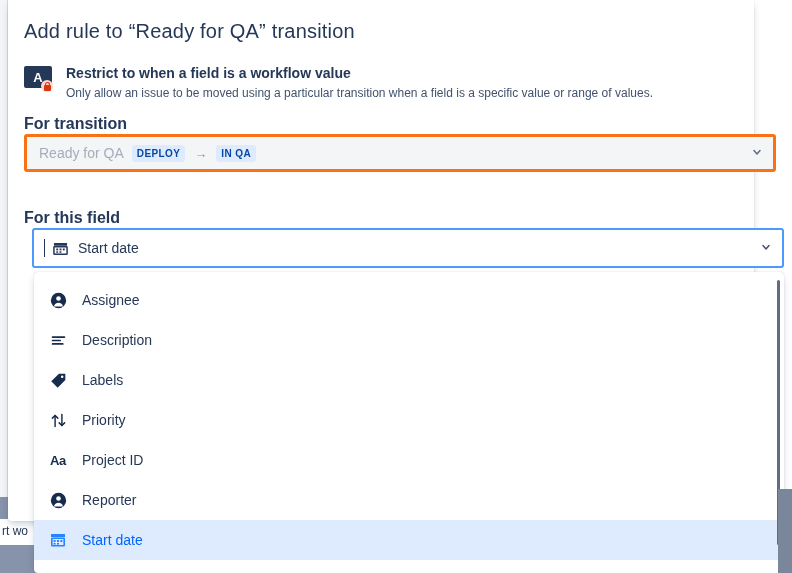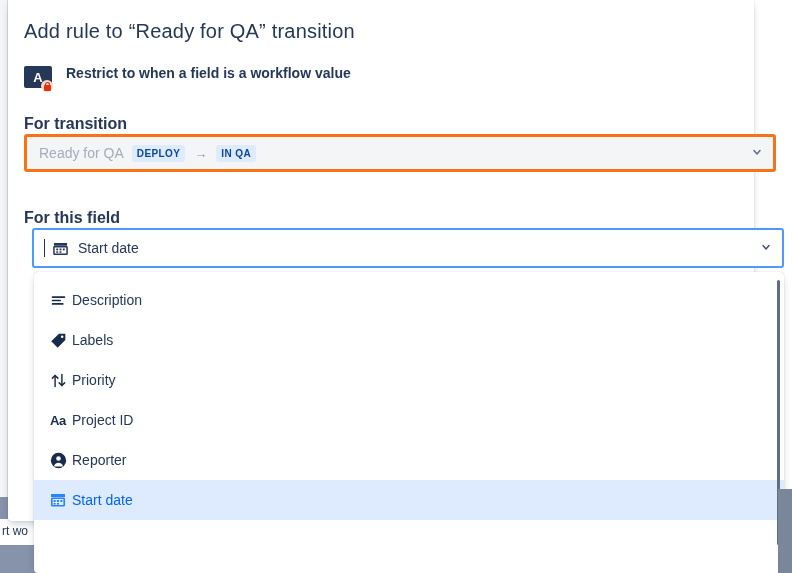--- a/index.html
+++ b/index.html
@@ -261,20 +261,21 @@
     padding-left: 16px;
     cursor: pointer;
   }
   .option-row .opt-icon {
     width: 22px;
     flex: 0 0 auto;
     display: flex;
     align-items: flex-start;
     justify-content: flex-start;
     color: #172b4d;
+    margin-right: 10px;
   }
   .option-row .opt-label {
     font-size: 14px;
     color: #253858;
     white-space: nowrap;
   }
   .option-row.selected {
     background: #deebff;
   }
   .option-row.selected .opt-label { color: #0065ff; }
@@ -315,20 +316,21 @@
   <div id="rule-header">
     <div id="rule-icon">
       <div class="plate">A</div>
       <div class="lock">
         <span class="shackle"></span>
         <span class="body"></span>
       </div>
     </div>
     <div>
       <div id="rule-title">Restrict to when a field is a workflow value</div>
+      <div id="rule-desc">Only allow an issue to be moved using a particular transition when a field is a specific value or range of values.</div>
     </div>
   </div>
 
   <div class="field-label" id="label-for-transition">For transition</div>
 
   <div id="transition-select">
     <span id="transition-value">Ready for QA</span>
     <span class="lozenge">DEPLOY</span>
     <span id="transition-arrow">→</span>
     <span class="lozenge">IN QA</span>
@@ -361,20 +363,32 @@
           <polyline points="6,9 12,16 18,9"></polyline>
         </svg>
     </span>
   </div>
 
   <div id="dropdown">
     <div id="dropdown-list">
         <div class="option-row">
           <span class="opt-icon">
             <span style="display: flex; align-items: center;">
+              <svg width="17" height="17" viewBox="0 0 20 20">
+                <circle cx="10" cy="10" r="9" fill="#172b4d"></circle>
+                <circle cx="10" cy="7.6" r="2.7" fill="#fff"></circle>
+                <path d="M4.6 17c.7-3 2.8-4.4 5.4-4.4s4.7 1.4 5.4 4.4z" fill="#fff"></path>
+              </svg>
+            </span>
+          </span>
+          <span class="opt-label">Assignee</span>
+        </div>
+        <div class="option-row">
+          <span class="opt-icon">
+            <span style="display: flex; align-items: center;">
               <svg width="17" height="17" viewBox="0 0 20 20" fill="#172b4d">
                 <rect x="2" y="5" width="16" height="2" rx="1"></rect>
                 <rect x="2" y="9" width="11" height="2" rx="1"></rect>
                 <rect x="2" y="13" width="14" height="2" rx="1"></rect>
               </svg>
             </span>
           </span>
           <span class="opt-label">Description</span>
         </div>
         <div class="option-row">

